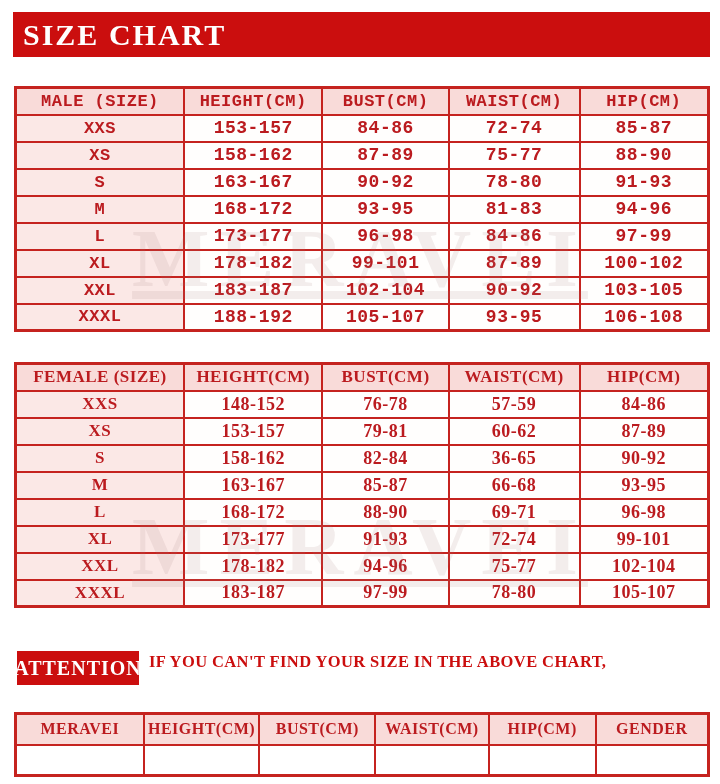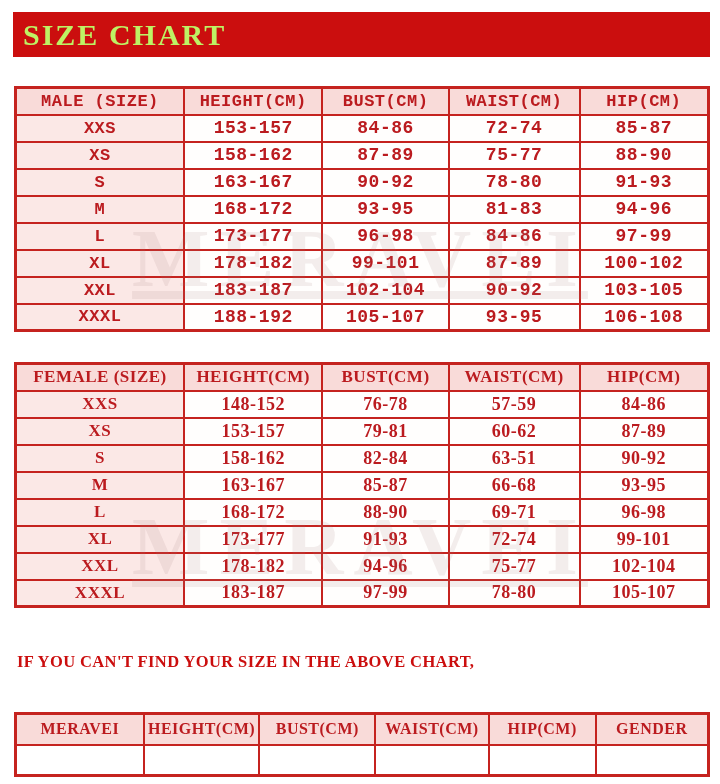--- a/index.html
+++ b/index.html
@@ -13,21 +13,21 @@
     overflow: hidden;
   }
   .banner {
     position: absolute;
     left: 13px; top: 12px;
     width: 697px; height: 45px;
     background: var(--banner, #cb0e0e);
     display: flex; align-items: center;
   }
   .banner .title {
-    color: #bef264;
+    color: #ffffff;
     font-weight: bold;
     font-size: 30px;
     letter-spacing: 2px;
     padding-left: 10px;
   }
   table.tbl {
     position: absolute;
     left: 14px;
     width: 696px;
     border-collapse: collapse;
@@ -203,21 +203,21 @@
           <td>XS</td>
           <td>153-157</td>
           <td>79-81</td>
           <td>60-62</td>
           <td>87-89</td>
         </tr>
         <tr>
           <td>S</td>
           <td>158-162</td>
           <td>82-84</td>
-          <td>63-51</td>
+          <td>36-65</td>
           <td>90-92</td>
         </tr>
         <tr>
           <td>M</td>
           <td>163-167</td>
           <td>85-87</td>
           <td>66-68</td>
           <td>93-95</td>
         </tr>
         <tr>
@@ -248,20 +248,21 @@
           <td>78-80</td>
           <td>105-107</td>
         </tr>
       </tbody>
     </table>
 
   <div id="watermark-male" class="watermark">MERAVEI</div>
   <div id="watermark-female" class="watermark">MERAVEI</div>
 
   <div class="attention">
+    <span class="attention-badge">ATTENTION</span>
     <div class="attention-lines">
       <div>IF YOU CAN'T FIND YOUR SIZE IN THE ABOVE CHART,</div>
     </div>
   </div>
 
   <table id="custom-table" class="tbl custom-table">
       <thead>
         <tr>
           <th>MERAVEI</th>
           <th>HEIGHT(CM)</th>

